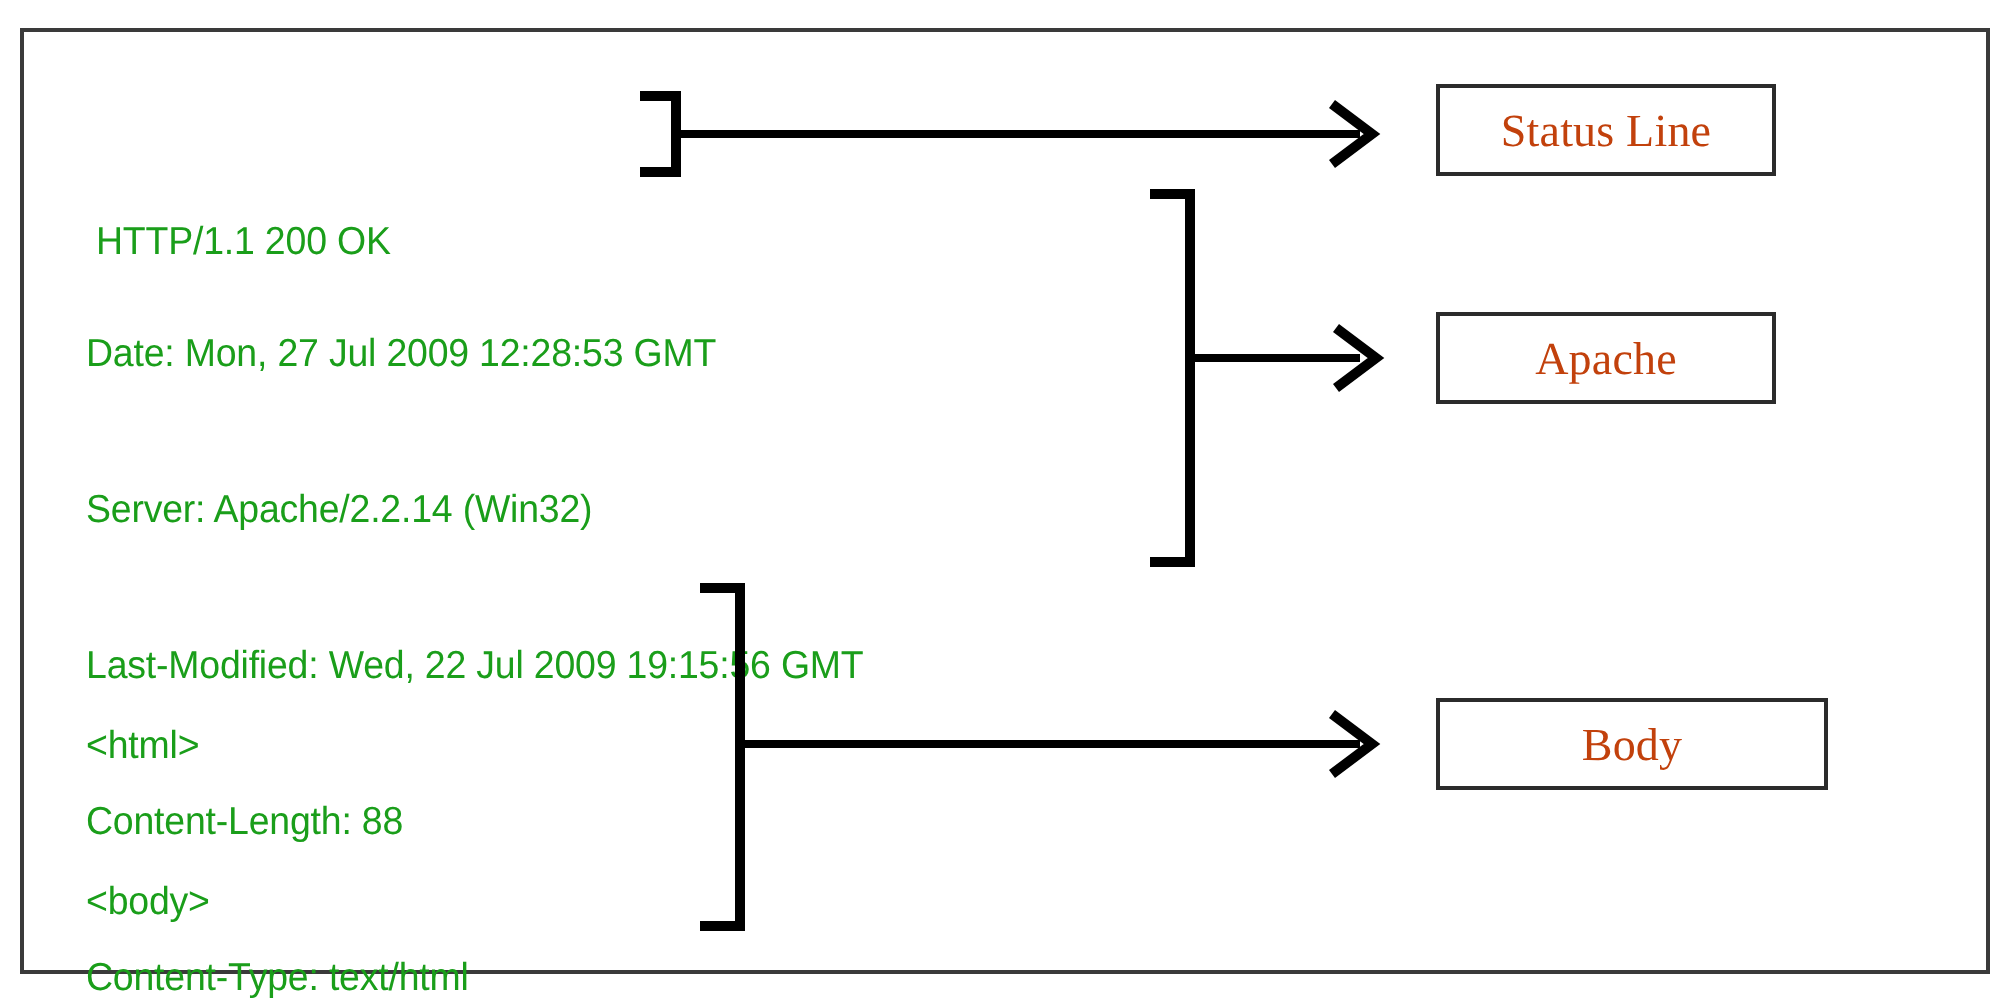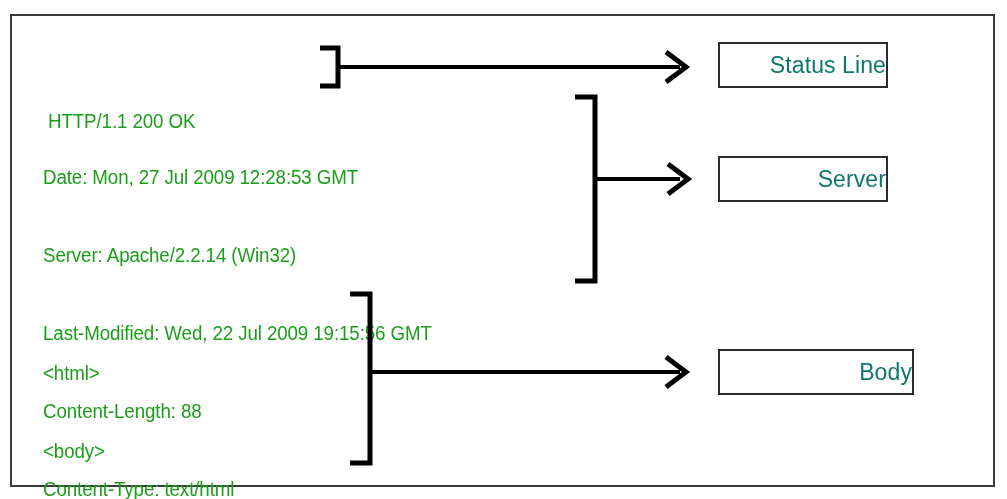--- a/index.html
+++ b/index.html
@@ -66,23 +66,23 @@
     overflow: visible;
   }
   
   .label-box {
     position: absolute;
     box-sizing: border-box;
     background: #ffffff;
     border: 2px solid #2b2b2b;
     display: flex;
     align-items: center;
-    justify-content: flex-end;
-    color: #0f766e;
-    font-family: Liberation Sans, sans-serif;
+    justify-content: center;
+    color: #c2410c;
+    font-family: Liberation Serif, serif;
     font-size: 23px;
     font-weight: 400;
     letter-spacing: 0.1px;
   }
   #box-status-line {
     left: 718px;
     top: 42px;
     width: 170px;
     height: 46px;
   }
@@ -161,20 +161,20 @@
 
       <path d="M 318 66 L 338 81 L 318 96" fill="none" stroke="#000000" stroke-width="5" stroke-linecap="butt" stroke-linejoin="miter"></path>
     </svg>
   </div>
 
   <div class="label-box" id="box-status-line">
     <span class="box-label">Status Line</span>
   </div>
 
   <div class="label-box" id="box-headers">
-    <span class="box-label">Server</span>
+    <span class="box-label">Apache</span>
   </div>
 
   <div class="label-box" id="box-body">
     <span class="box-label">Body</span>
   </div>
 
 </div>
 
 </body></html>

